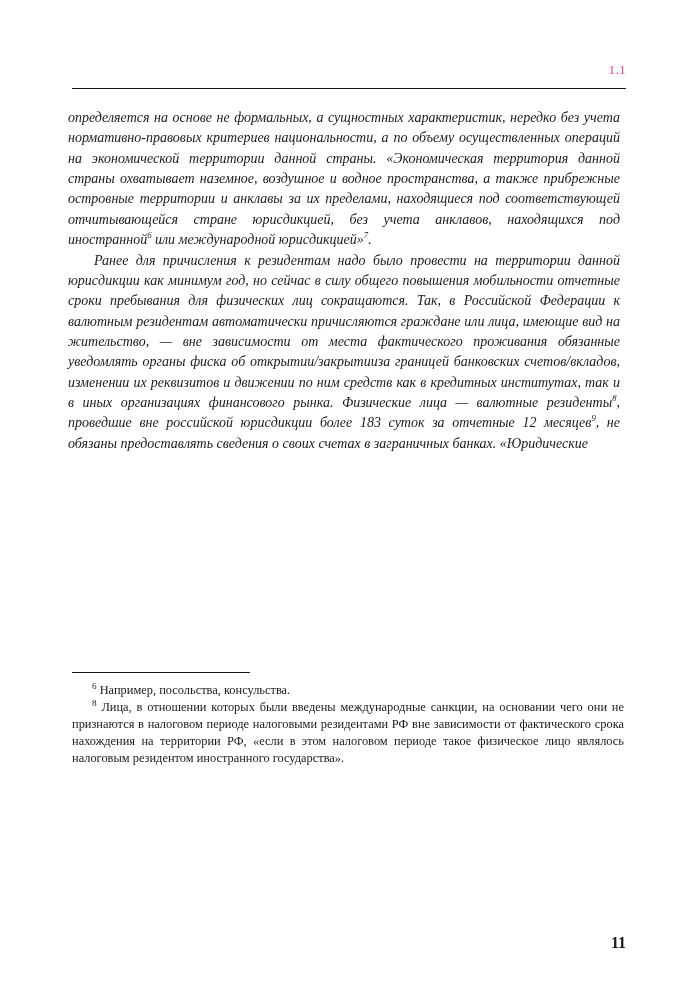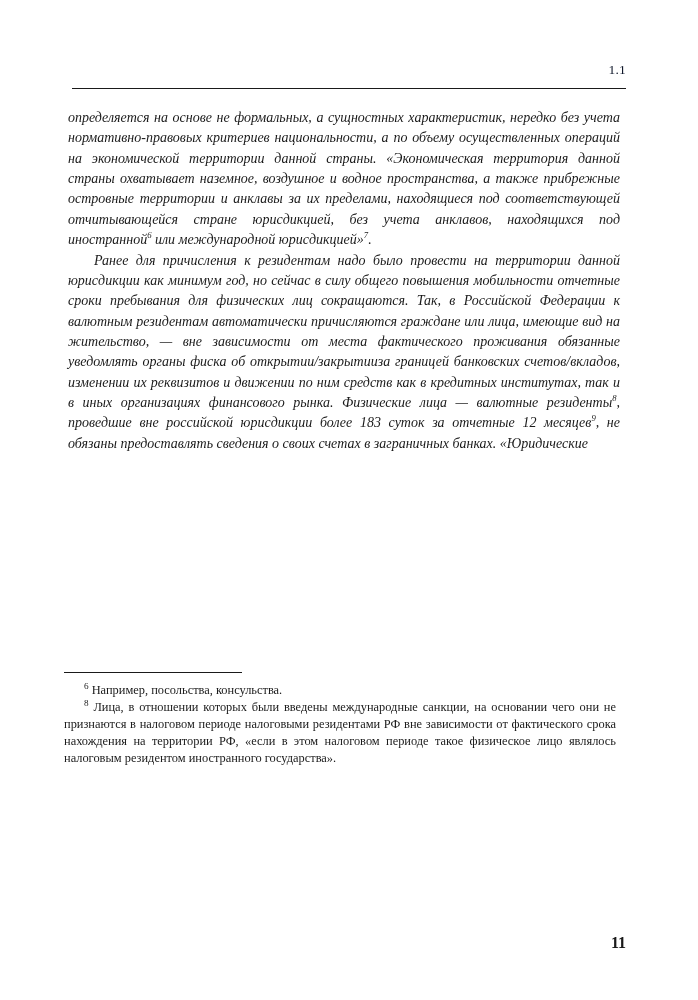--- a/index.html
+++ b/index.html
@@ -29,21 +29,21 @@
     left: 72px;
     right: 72px;
     height: 22px;
   }
   .header-num {
     position: absolute;
     right: 0;
     top: 0;
     font-size: 13.5px;
     letter-spacing: 0.2px;
-    color: #0f172a;
+    color: #ec4899;
   }
   .header-rule {
     position: absolute;
     left: 0;
     right: 0;
     top: 26px;
     border-top: 1px solid #1a1a1a;
   }
   .body-text {
     position: absolute;
@@ -63,21 +63,21 @@
   .body-text p.indent {
     text-indent: 26px;
   }
   sup {
     font-size: 0.62em;
     vertical-align: super;
     line-height: 0;
   }
   .footnotes {
     position: absolute;
-    left: 64px;
+    left: 72px;
     width: 552px;
     top: 672px;
     font-size: 12.4px;
     line-height: 1.36;
     text-align: justify;
   }
   .fn-rule {
     width: 178px;
     border-top: 1px solid #1a1a1a;
     margin: 0 0 9px 0;

